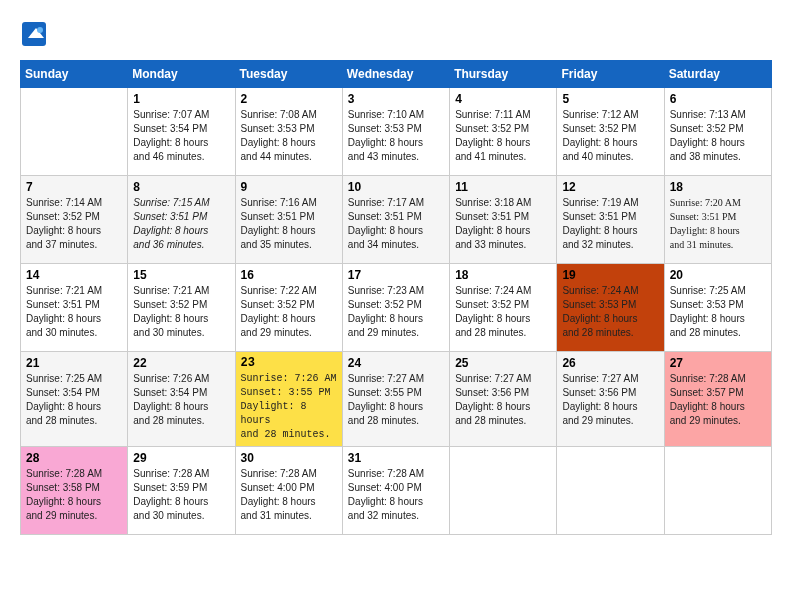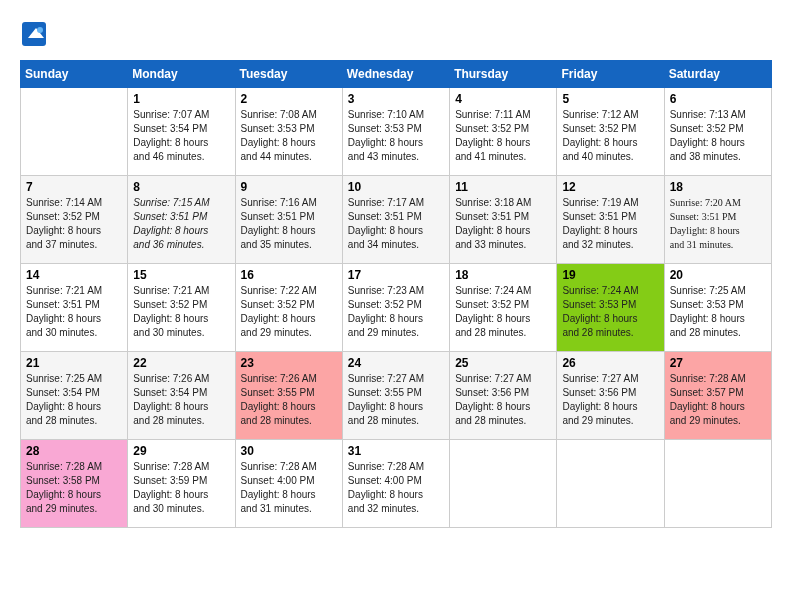--- a/index.html
+++ b/index.html
@@ -253,21 +253,21 @@
 Daylight: 8 hours
 and 29 minutes.</div>
           </td>
           <td style="background-color: rgb(255, 255, 255);">
             <span class="day-number">18</span>
             <div class="day-info" style="white-space: pre-line;">Sunrise: 7:24 AM
 Sunset: 3:52 PM
 Daylight: 8 hours
 and 28 minutes.</div>
           </td>
-          <td style="background-color: #84cc16;">
+          <td style="background-color: #c2410c;">
             <span class="day-number">19</span>
             <div class="day-info" style="white-space: pre-line;">Sunrise: 7:24 AM
 Sunset: 3:53 PM
 Daylight: 8 hours
 and 28 minutes.</div>
           </td>
           <td style="background-color: rgb(255, 255, 255);">
             <span class="day-number">20</span>
             <div class="day-info" style="white-space: pre-line;">Sunrise: 7:25 AM
 Sunset: 3:53 PM
@@ -283,21 +283,21 @@
 Daylight: 8 hours
 and 28 minutes.</div>
           </td>
           <td style="background-color: rgb(245, 245, 245);">
             <span class="day-number">22</span>
             <div class="day-info" style="white-space: pre-line;">Sunrise: 7:26 AM
 Sunset: 3:54 PM
 Daylight: 8 hours
 and 28 minutes.</div>
           </td>
-          <td style="background-color: #fca5a5;">
+          <td style="background-color: #fde047; font-family: Liberation Mono, monospace;">
             <span class="day-number">23</span>
             <div class="day-info" style="white-space: pre-line;">Sunrise: 7:26 AM
 Sunset: 3:55 PM
 Daylight: 8 hours
 and 28 minutes.</div>
           </td>
           <td style="background-color: rgb(245, 245, 245);">
             <span class="day-number">24</span>
             <div class="day-info" style="white-space: pre-line;">Sunrise: 7:27 AM
 Sunset: 3:55 PM

